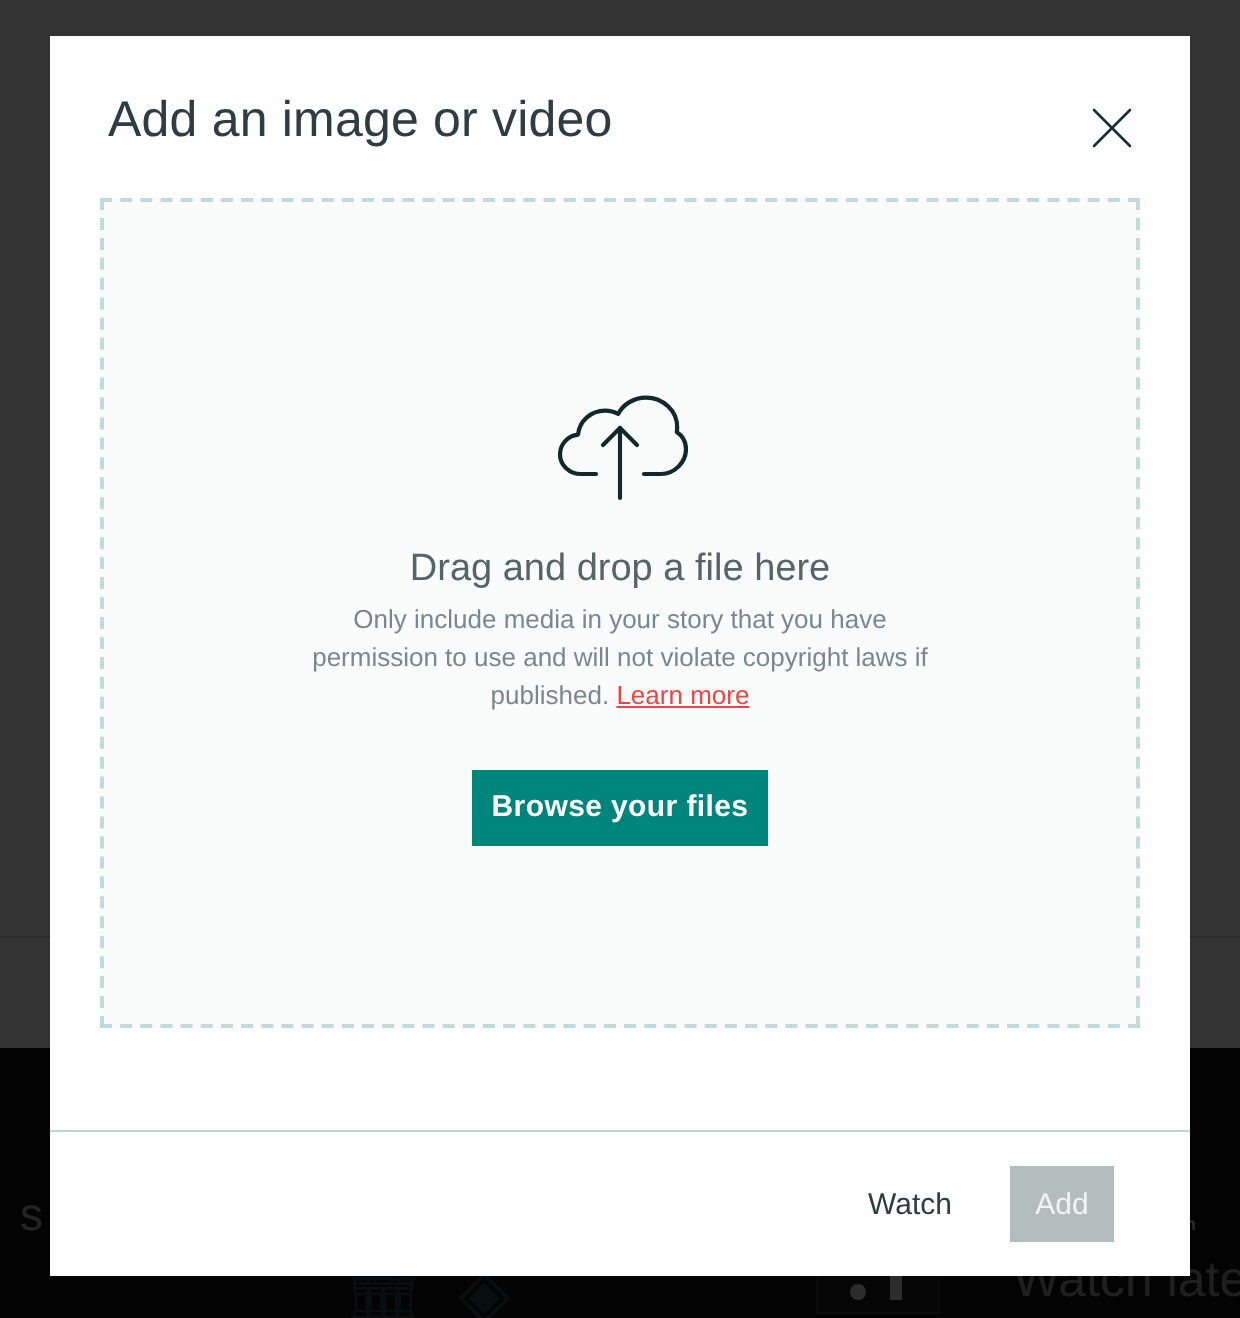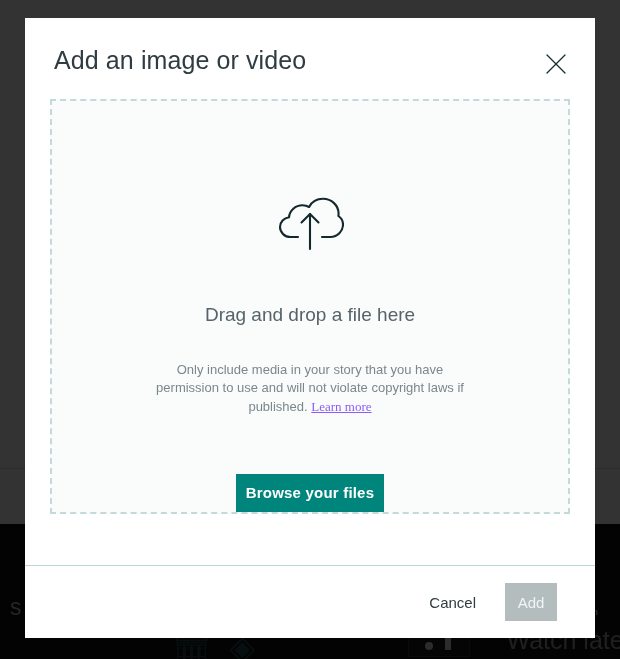--- a/index.html
+++ b/index.html
@@ -173,21 +173,21 @@
   }
 
   .dropzone {
     width: 100%;
     height: 415px;
     border: 2px dashed #c2dada;
     background: #fafcfc;
     display: flex;
     flex-direction: column;
     align-items: center;
-    justify-content: space-between;
+    justify-content: flex-start;
     padding-top: 95px;
     cursor: pointer;
   }
 
   .cloud-icon { margin-bottom: 22px; }
   .cloud-icon svg { display: block; }
 
   .dz-title {
     font-size: 19px;
     font-weight: 400;
@@ -195,24 +195,23 @@
     margin-bottom: 5px;
   }
   .dz-desc {
     font-size: 13px;
     line-height: 1.45;
     color: #7b878c;
     text-align: center;
     max-width: 310px;
   }
   .dz-link {
-    color: #8b5cf6;
+    color: #ef4444;
     text-decoration: underline;
     cursor: pointer;
-    font-family: Liberation Serif, serif;
   }
 
   .browse-btn {
     margin-top: 27px;
     background: #00857d;
     color: #ffffff;
     border: none;
     font-family: "Liberation Sans", sans-serif;
     font-size: 15px;
     font-weight: bold;
@@ -304,17 +303,17 @@
       <div class="dz-desc">
         <span>Only include media in your story that you have permission to use and will not violate copyright laws if published.</span>
         <span class="dz-link">Learn more</span>
       </div>
 
       <button class="browse-btn">Browse your files</button>
     </div>
   </div>
 
   <div class="modal-footer">
-    <button class="cancel-btn">Cancel</button>
+    <button class="cancel-btn">Watch</button>
     <button class="add-btn">Add</button>
   </div>
 
 </div>
 
 </body></html>

